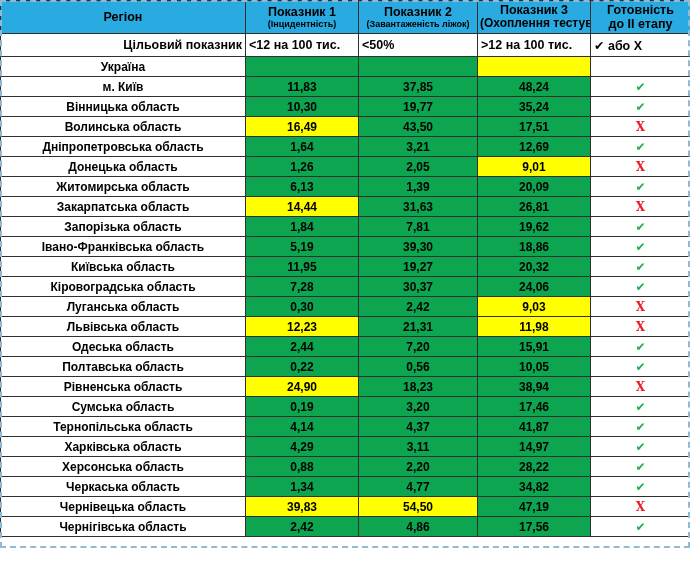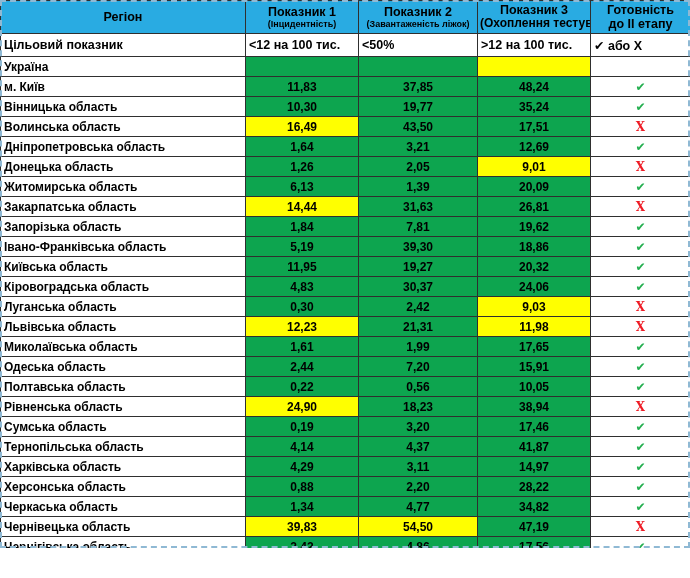--- a/index.html
+++ b/index.html
@@ -52,24 +52,24 @@
   .col-subtitle { display: block; font-size: 9px; font-weight: 700; }
   .col-subtitle.tiny { font-size: 12px; }
 
   tr.target-row td {
     height: 23px;
     text-align: left;
     vertical-align: middle;
     font-size: 12.5px;
     background: #ffffff;
   }
-  tr.target-row td.region { text-align: left; }
+  tr.target-row td.region { text-align: right; }
 
   tr.data-row td { height: 20px; font-size: 12px; vertical-align: middle; }
-  td.region { text-align: left; background: #ffffff; }
+  td.region { text-align: center; background: #ffffff; }
   td.num    { text-align: center; }
   td.ready  { text-align: center; background: #ffffff; }
 
   .bg-green  { background: var(--cell-green, #00A651); }
   .bg-yellow { background: var(--cell-yellow, #FFFF00); }
   .bg-gray   { background: var(--cell-gray, #BFBFBF); }
 
   .mark-check {
     color: var(--check-green, #22B14C);
     font-size: 17px;
@@ -200,47 +200,40 @@
   </tr>
         <tr class="data-row">
     <td class="region">Київська область</td>
     <td class="num bg-green">11,95</td>
     <td class="num bg-green">19,27</td>
     <td class="num bg-green">20,32</td>
     <td class="ready mark-check">✔</td>
   </tr>
         <tr class="data-row">
     <td class="region">Кіровоградська область</td>
-    <td class="num bg-green">4,83</td>
+    <td class="num bg-green">7,28</td>
     <td class="num bg-green">30,37</td>
     <td class="num bg-green">24,06</td>
     <td class="ready mark-check">✔</td>
   </tr>
         <tr class="data-row">
     <td class="region">Луганська область</td>
     <td class="num bg-green">0,30</td>
     <td class="num bg-green">2,42</td>
     <td class="num bg-yellow">9,03</td>
     <td class="ready mark-cross">Х</td>
   </tr>
         <tr class="data-row">
     <td class="region">Львівська область</td>
     <td class="num bg-yellow">12,23</td>
     <td class="num bg-green">21,31</td>
     <td class="num bg-yellow">11,98</td>
     <td class="ready mark-cross">Х</td>
   </tr>
         <tr class="data-row">
-    <td class="region">Миколаївська область</td>
-    <td class="num bg-green">1,61</td>
-    <td class="num bg-green">1,99</td>
-    <td class="num bg-green">17,65</td>
-    <td class="ready mark-check">✔</td>
-  </tr>
-        <tr class="data-row">
     <td class="region">Одеська область</td>
     <td class="num bg-green">2,44</td>
     <td class="num bg-green">7,20</td>
     <td class="num bg-green">15,91</td>
     <td class="ready mark-check">✔</td>
   </tr>
         <tr class="data-row">
     <td class="region">Полтавська область</td>
     <td class="num bg-green">0,22</td>
     <td class="num bg-green">0,56</td>

